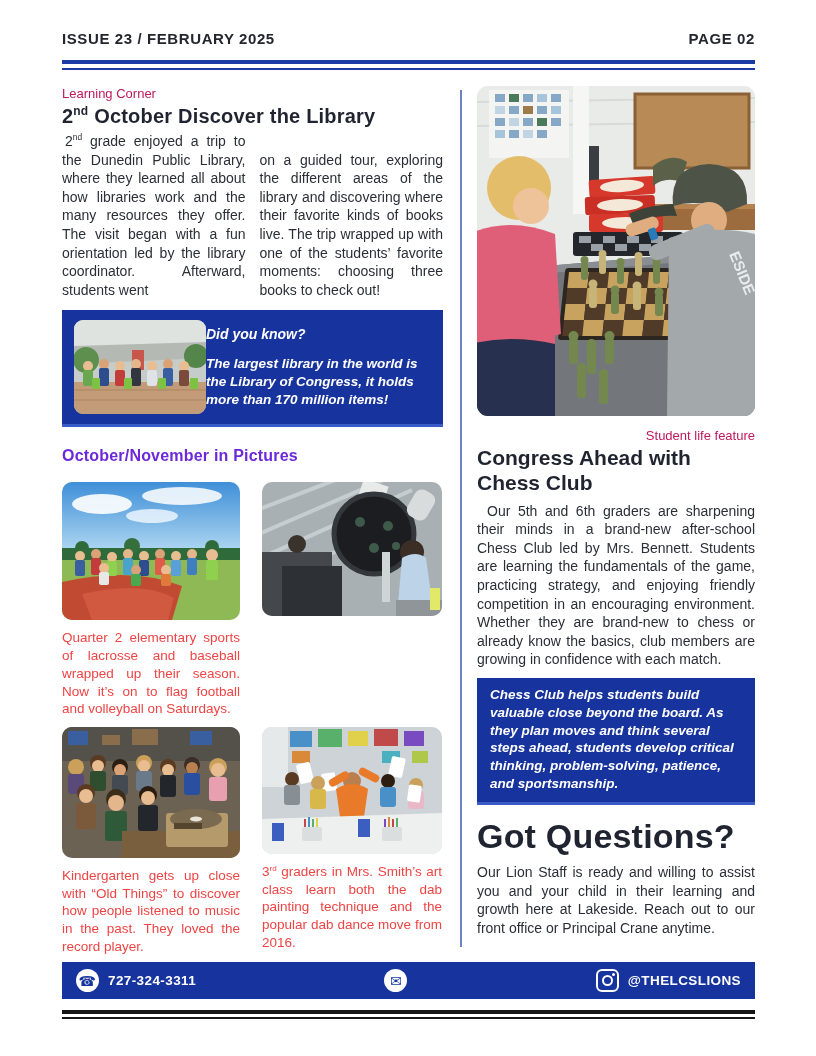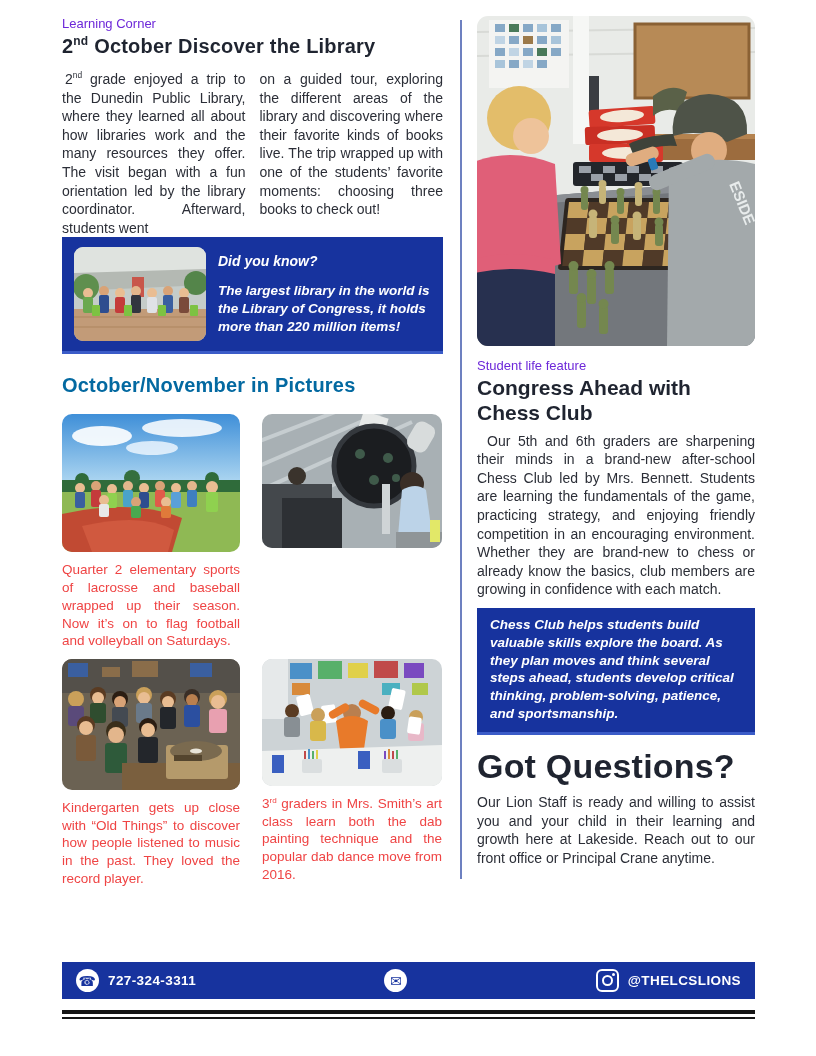--- a/index.html
+++ b/index.html
@@ -13,42 +13,42 @@
   .header-meta{font-size:15px;font-weight:600;letter-spacing:.6px;color:#23262e;}
   .header-rules{margin-top:13px;}
   .rule-thick{height:4px;background:#1b3aa6;}
   .rule-thin{height:2px;background:#1b3aa6;margin-top:4px;}
   
   .columns{display:flex;margin:16px 61px 0 62px;}
   .col-left{width:381px;}
   .col-gap{width:34px;position:relative;flex:none;}
   .col-gap::before{content:"";position:absolute;left:50%;top:4px;bottom:8px;width:2px;background:#6d80c0;}
   .col-right{width:278px;}
-  .kicker{font-size:13px;color:#6d28d9;}
+  .kicker{font-size:13px;color:#be185d;}
   h1.article-title{margin:4px 0 0 0;font-size:20px;line-height:1.15;color:#1f2430;letter-spacing:.2px;}
   sup{font-size:60%;vertical-align:super;line-height:0;}
   .bodytext{font-size:14px;line-height:1.33;text-align:justify;color:#2b2e37;}
-  .two-col{display:flex;gap:14px;margin-top:12px;}
+  .two-col{display:flex;gap:14px;margin-top:4px;align-items:flex-end;}
   .two-col > div{width:184px;}
   .indent1{text-indent:3px;}
   
   .callout{background:#17339e;border-bottom:3px solid #3b5cc8;color:#ffffff;}
-  .callout-left{display:flex;gap:12px;padding:10px 12px;align-items:center;}
+  .callout-left{margin-top:11px;display:flex;gap:0;padding:10px 12px;align-items:center;}
   .callout-left .callout-photo{flex:none;width:132px;height:94px;border-radius:9px;overflow:hidden;}
   .callout-title{font-size:14px;font-weight:bold;font-style:italic;margin:0 0 13px 0;}
   .callout-body{font-size:13.5px;font-weight:bold;font-style:italic;line-height:1.32;margin:0;}
   .callout-right{margin-top:9px;padding:8px 13px 9px 13px;}
   
-  h2.section-title{margin:20px 0 0 0;font-size:20px;color:#0369a1;letter-spacing:.2px;}
+  h2.section-title{margin:20px 0 0 0;font-size:16px;color:#6d28d9;letter-spacing:.2px;}
   .photo-grid{margin-top:17px;display:grid;grid-template-columns:178px 180px;column-gap:22px;row-gap:9px;}
   .photo{display:block;width:100%;border-radius:10px;overflow:hidden;}
   .caption{margin-top:9px;font-size:13.5px;line-height:1.31;text-align:justify;color:#ef4444;}
   
   .chess-photo{width:278px;height:330px;border-radius:11px;overflow:hidden;}
-  .col-right .kicker{margin-top:12px;}
+  .col-right .kicker{margin-top:12px;text-align:right;}
   h1.right-title{margin:3px 0 0 0;font-size:21px;line-height:1.18;color:#1f2430;}
   .right-body{margin-top:6px;text-indent:10px;}
   .got-title{margin:12px 0 0 0;font-size:34px;color:#1f2430;letter-spacing:.2px;}
   .got-body{margin-top:7px;}
   
   .footer-bar{
     position:absolute;left:62px;right:61px;top:962px;height:37px;background:#17339e;
     display:flex;align-items:center;justify-content:space-between;padding:0 14px;box-sizing:border-box;
   }
   .contact{display:flex;align-items:center;gap:9px;color:#ffffff;font-size:13.5px;font-weight:600;letter-spacing:.4px;}
@@ -59,20 +59,30 @@
   .insta::after{content:"";position:absolute;right:1.5px;top:1.5px;width:3px;height:3px;background:#fff;border-radius:50%;}
   .bottom-rules{position:absolute;left:62px;right:61px;top:1010px;}
   .brule1{height:4px;background:#161616;}
   .brule2{height:2px;background:#161616;margin-top:3px;}
 </style>
 </head>
 <body>
 
 <div class="page">
 
+  <div class="header">
+    <div class="header-row">
+      <div class="header-meta">ISSUE 23 / FEBRUARY 2025</div>
+      <div class="header-meta">PAGE 02</div>
+    </div>
+    <div class="header-rules">
+      <div class="rule-thick"></div>
+      <div class="rule-thin"></div>
+    </div>
+  </div>
 
   <div class="columns">
 
     <div class="col-left">
       <div class="kicker">Learning Corner</div>
       <h1 class="article-title"><span>2</span><sup>nd</sup><span> October Discover the Library</span></h1>
 
       <div class="two-col bodytext">
         <div class="indent1"><span>2</span><sup>nd</sup><span> grade enjoyed a trip to the Dunedin Public Library, where they learned all about how libraries work and the many resources they offer. The visit began with a fun orientation led by the library coordinator. Afterward, students went</span></div>
         <div>on a guided tour, exploring the different areas of the library and discovering where their favorite kinds of books live. The trip wrapped up with one of the students’ favorite moments: choosing three books to check out!</div>
@@ -107,21 +117,21 @@
                 <rect x="105" y="50" width="10" height="16" rx="2" fill="#7a4a3a"></rect>
               <rect x="18" y="58" width="8" height="11" rx="1" fill="#7dc242"></rect>
               <rect x="50" y="58" width="8" height="11" rx="1" fill="#7dc242"></rect>
               <rect x="84" y="58" width="8" height="11" rx="1" fill="#7dc242"></rect>
               <rect x="116" y="58" width="8" height="11" rx="1" fill="#7dc242"></rect>
             </g>
           </svg>
         </div>
         <div>
           <p class="callout-title">Did you know?</p>
-          <p class="callout-body">The largest library in the world is the Library of Congress, it holds more than 220 million items!</p>
+          <p class="callout-body">The largest library in the world is the Library of Congress, it holds more than 170 million items!</p>
         </div>
       </div>
 
       <h2 class="section-title">October/November in Pictures</h2>
 
       <div class="photo-grid">
 
         <div>
           <div class="photo" style="height:138px">
             <svg width="178" height="138" viewBox="0 0 178 138" preserveAspectRatio="none">
@@ -450,21 +460,21 @@
             <text x="252" y="168" transform="rotate(68 252 168)" font-family="Liberation Sans, sans-serif" font-size="15" font-weight="bold" fill="#e8ecec">ESIDE</text>
           </g>
         </svg>
       </div>
 
       <div class="kicker">Student life feature</div>
       <h1 class="right-title">Congress Ahead with Chess Club</h1>
       <div class="bodytext right-body">Our 5th and 6th graders are sharpening their minds in a brand-new after-school Chess Club led by Mrs. Bennett. Students are learning the fundamentals of the game, practicing strategy, and enjoying friendly competition in an encouraging environment. Whether they are brand-new to chess or already know the basics, club members are growing in confidence with each match.</div>
 
       <div class="callout callout-right">
-        <p class="callout-body">Chess Club helps students build valuable skills explore the board. As they plan moves and think several steps ahead, students develop critical thinking, problem-solving, patience, and sportsmanship.</p>
+        <p class="callout-body">Chess Club helps students build valuable close beyond the board. As they plan moves and think several steps ahead, students develop critical thinking, problem-solving, patience, and sportsmanship.</p>
       </div>
 
       <h1 class="got-title">Got Questions?</h1>
       <div class="bodytext got-body">Our Lion Staff is ready and willing to assist you and your child in their learning and growth here at Lakeside. Reach out to our front office or Principal Crane anytime.</div>
     </div>
   </div>
 
   <div class="footer-bar">
     <div class="contact">
       <span class="badge">

